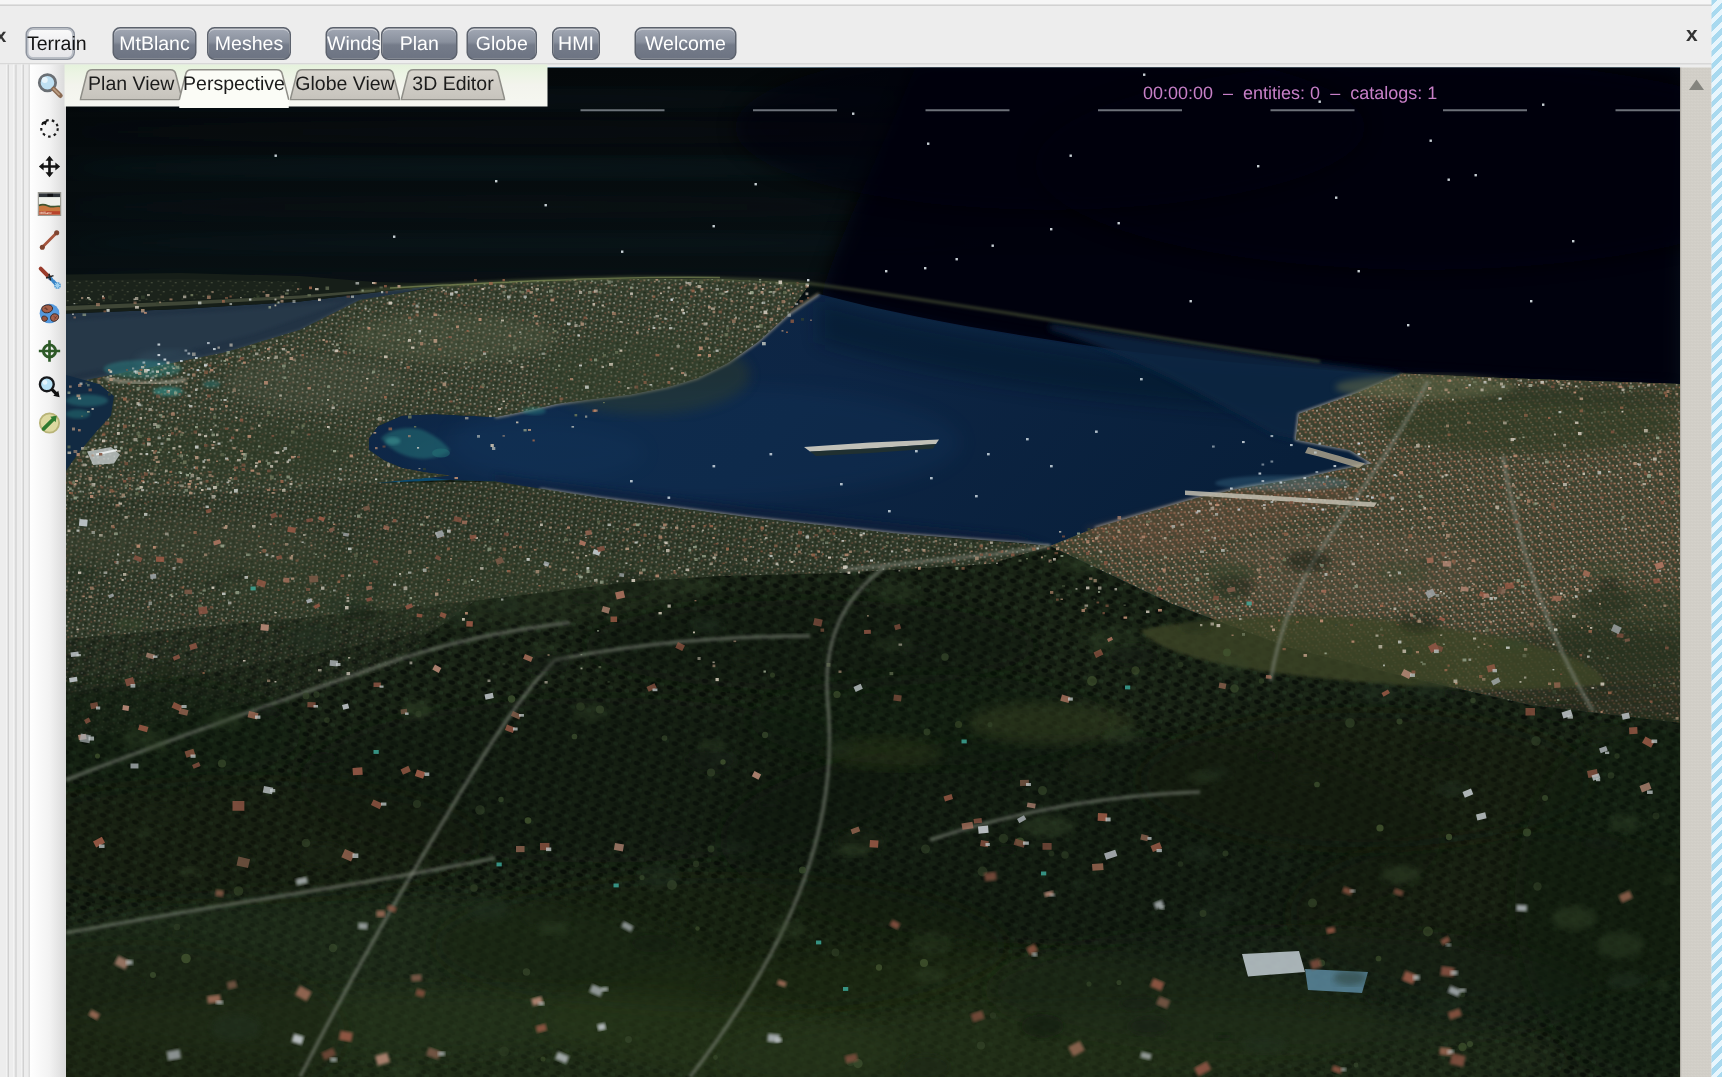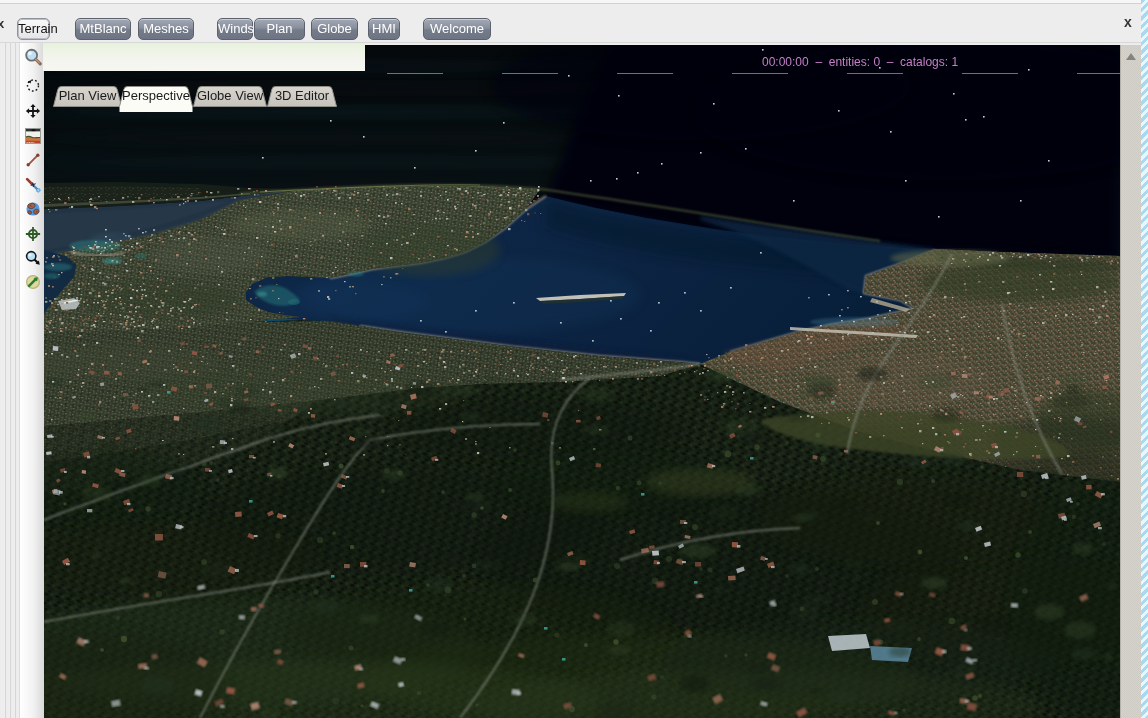--- a/index.html
+++ b/index.html
@@ -10,21 +10,21 @@
 .tbtn.active { background:linear-gradient(#fafafa,#e4e4e8); color:#141414; border:1px solid #8d939e; box-shadow:0 0 0 1px #b9bec6 inset; }
 .xleft { position:absolute; left:-3px; top:13px; font-size:13px; font-weight:bold; color:#333; }
 .xright { position:absolute; left:1124px; top:11px; font-size:14px; font-weight:bold; color:#333; }
 .leftpanel { position:absolute; left:0; top:43px; width:19px; height:675px; background:#ededed; }
 .leftpanel .g { position:absolute; top:0; width:2px; height:675px; background:linear-gradient(90deg,#fbfbfb,#c9c9c9); }
 .toolbar { position:absolute; left:19px; top:43px; width:25px; height:675px; background:linear-gradient(90deg,#ffffff 0%,#f2f2f2 55%,#d9d9d9 100%); border-left:1px solid #dcdcdc; }
 .ticon { position:absolute; left:2px; width:22px; height:24px; text-align:center; }
 .viewport { position:absolute; left:44px; top:45px; width:1076px; height:532px; background:#0c4a6e; }
 .status { position:absolute; left:718px; top:10px; color:#c77fc7; font-size:12px; letter-spacing:0; }
 .tabstrip { position:absolute; left:43px; top:43px; width:322px; height:28px; background:linear-gradient(#e5f2dc 0,#ecf4e4 6px,#f3f4ed 14px,#f6f7f1 100%); z-index:5; }
-.vtabw { position:absolute; top:3px; height:25px;margin-top:40px; }
+.vtabw { position:absolute; top:3px; height:25px; }
 .vtabw svg { position:absolute; left:0; top:0; }
 .vtabw span { position:absolute; left:0; top:2px; width:100%; text-align:center; color:#1b1b1b; font-size:13px; }
 .scroll { position:absolute; left:1120px; top:45px; width:21px; height:673px; background:repeating-conic-gradient(#d6d3cc 0% 25%, #cecbc4 0% 50%) 0 0/2px 2px; border-left:1px solid #b5b1a9; }
 .scroll .up { position:absolute; left:5px; top:8px; width:0; height:0; border-left:5px solid transparent; border-right:5px solid transparent; border-bottom:7px solid #84847e; }
 .blueedge { position:absolute; left:1141px; top:0; width:7px; height:718px; background:repeating-linear-gradient(135deg,#a8d9ef 0 3px,#e8f6fd 3px 6px); }
 </style></head>
 <body>
 <div class="viewport">
     <svg width="1076" height="673" viewBox="44 45 1076 673" style="display:block">
       <defs>

